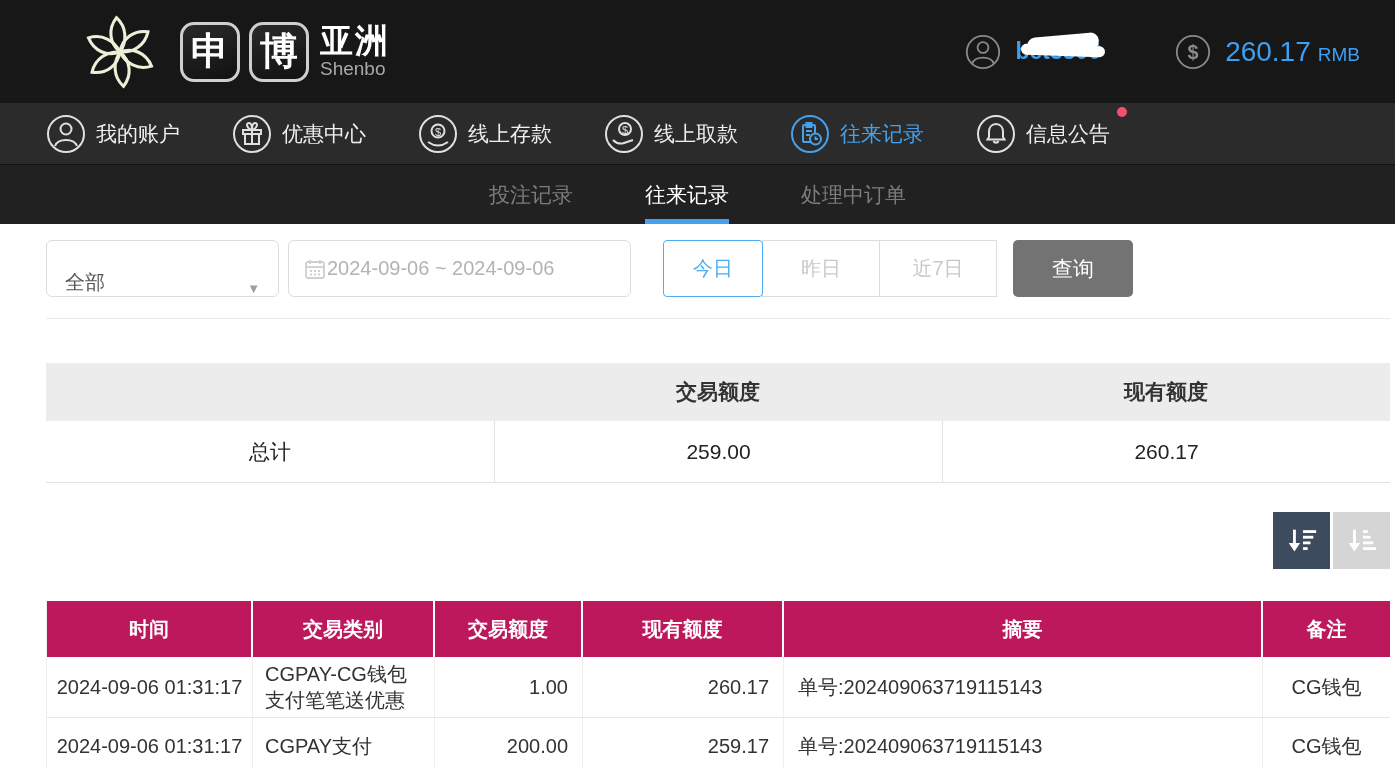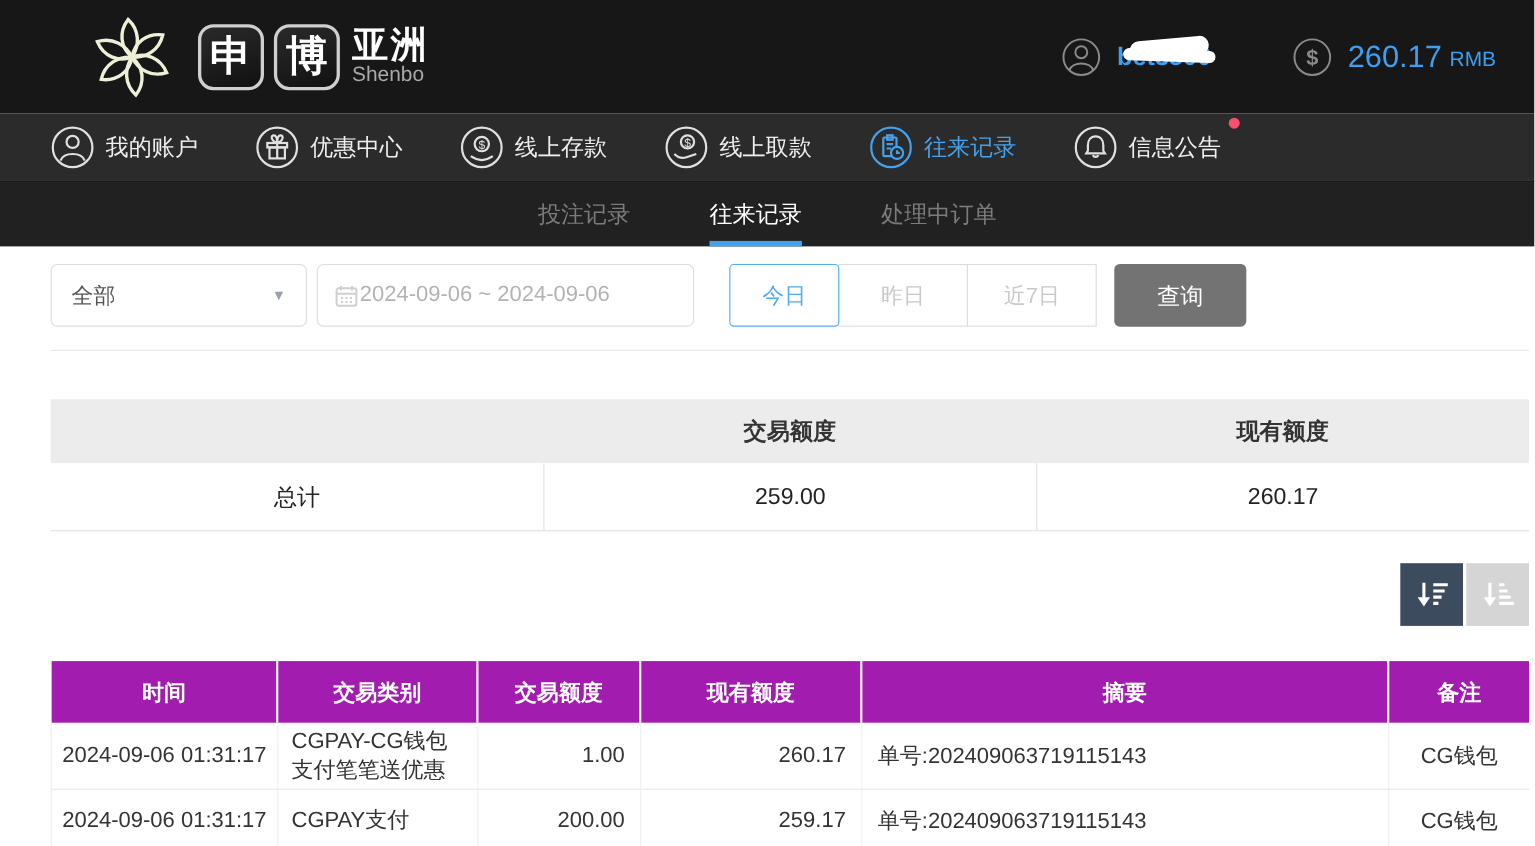--- a/index.html
+++ b/index.html
@@ -42,21 +42,21 @@
   
   .sub-nav{ height:60px; background:#212121; border-top:1px solid #141414;
     display:flex; justify-content:center; align-items:stretch; gap:72px; }
   .sub-tab{ display:flex; align-items:center; font-size:21px; color:#7c7c7c;
     border-bottom:5px solid transparent; padding-top:5px; cursor:pointer; }
   .sub-tab.active{ color:#fff; border-bottom-color:#45a1ec; }
 
   
   .filter-row{ display:flex; align-items:center; margin:16px 0 0 46px; }
   .select-box{ width:233px; height:57px; border:1px solid #ddd; border-radius:6px;
-    display:flex; align-items:center; justify-content:space-between; padding:0 18px;
+    display:flex; align-items:flex-end; justify-content:space-between; padding:0 18px;
     font-size:20px; color:#555; cursor:pointer; }
   .caret{ color:#9aa0a8; font-size:13px; }
   .date-box{ width:343px; height:57px; border:1px solid #ddd; border-radius:6px;
     display:flex; align-items:center; padding:0 14px; margin-left:9px;
     font-size:20px; color:#b3b3b3; cursor:pointer; }
   .quick-group{ display:flex; margin-left:32px; }
   .quick-btn{ height:57px; background:#fff; border:1px solid #ddd; font-size:20px;
     color:#c9c9c9; cursor:pointer; margin-left:-1px;
     font-family:"Liberation Sans","DejaVu Sans",sans-serif; }
   .quick-btn.b0{ width:100px; margin-left:0; }
@@ -83,21 +83,21 @@
   
   .sort-row{ margin:29px 5px 0 46px; display:flex; justify-content:flex-end; gap:3px; }
   .sort-btn{ width:57px; height:57px; border:none; display:flex; align-items:center;
     justify-content:center; cursor:pointer; }
   .sort-desc{ background:#3d4b5f; }
   .sort-asc{ background:#d5d5d5; }
 
   
   .data-table{ margin:32px 5px 0 46px; border-left:1px solid #ededed; }
   .t-head{ display:grid; grid-template-columns:206px 182px 148px 201px 1fr 127px;
-    height:56px; background:#a21caf; }
+    height:56px; background:#be185d; }
   .t-head > div{ display:flex; align-items:center; justify-content:center;
     color:#fff; font-size:20px; font-weight:bold; border-right:2px solid #fff; }
   .t-head > div:last-child{ border-right:none; }
   .t-row{ display:grid; grid-template-columns:206px 182px 148px 201px 1fr 127px;
     min-height:57px; border-bottom:1px solid #e6e6e6; }
   .t-row > div{ display:flex; align-items:center; font-size:20px; color:#333;
     border-right:1px solid #efefef; padding:4px 0; }
   .t-row > div:last-child{ border-right:none; }
   .c-time{ justify-content:center; font-size:19px; }
   .c-type{ justify-content:flex-start; padding:4px 12px !important; font-size:19px; line-height:1.3; }

